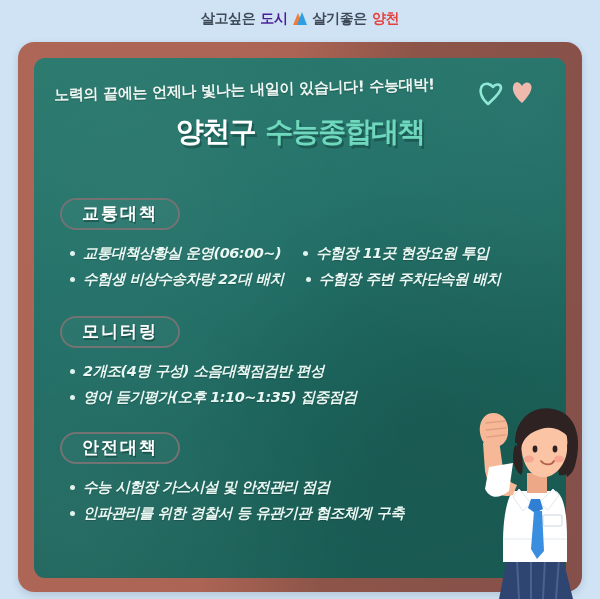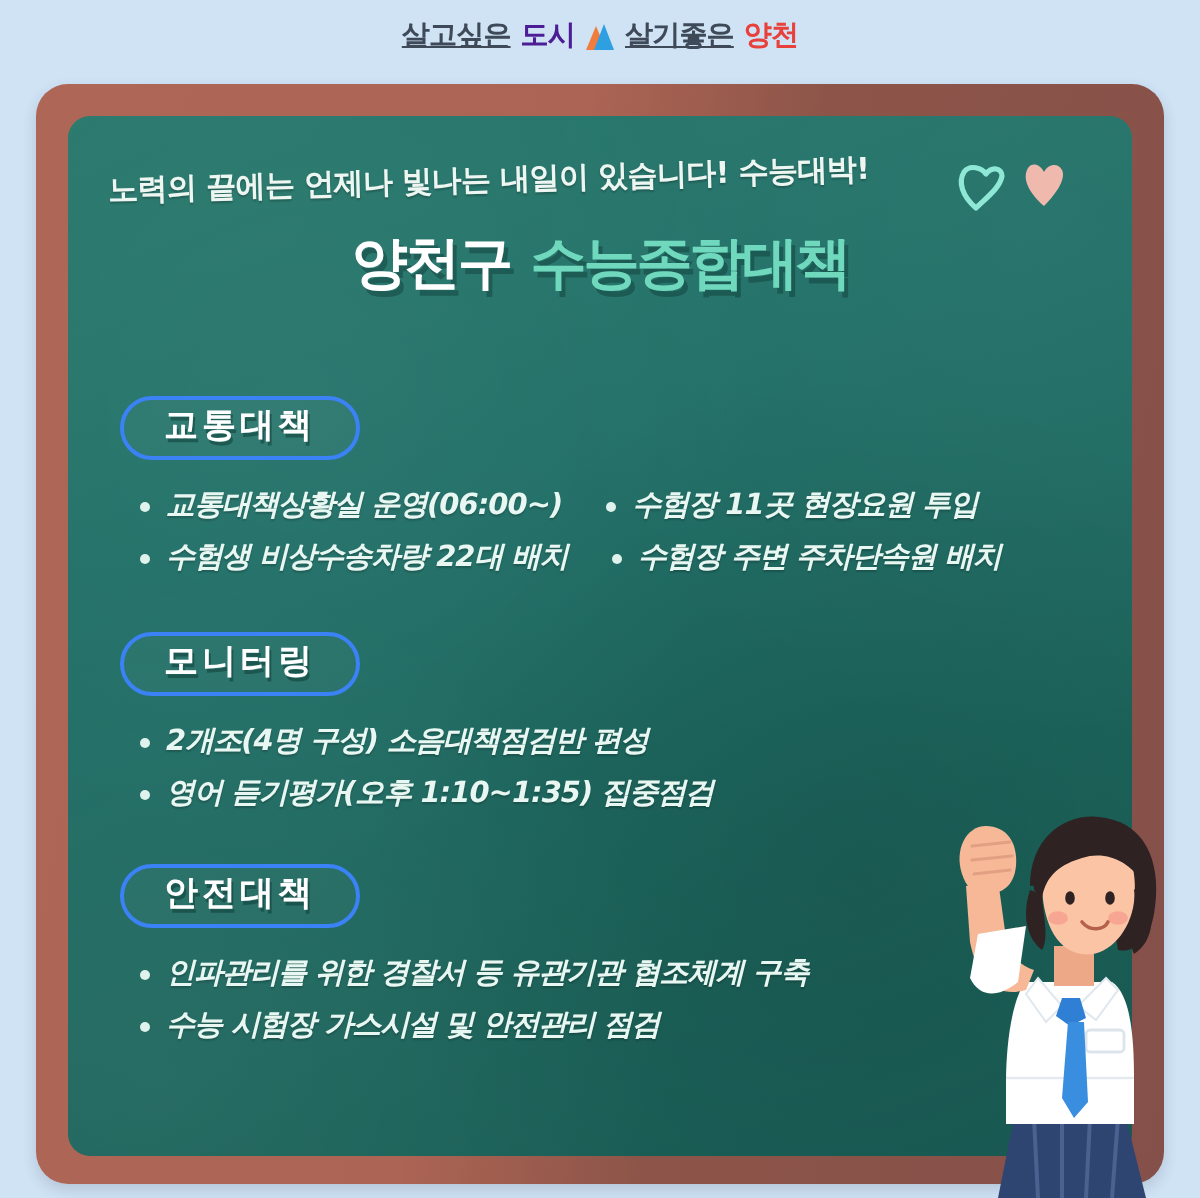--- a/index.html
+++ b/index.html
@@ -29,21 +29,21 @@
     justify-content: center;
     gap: 5px;
     z-index: 6;
   }
   .tb-text {
     font-size: 14px;
     font-weight: bold;
     letter-spacing: -0.4px;
     line-height: 1;
   }
-  .tb-dark  { color: #3f4a58; text-decoration: underline; }
+  .tb-dark  { color: #3f4a58; }
   .tb-blue  { color: #4c1d95; }
   .tb-red   { color: #e8413c; }
   .tb-mark {
     display: inline-block;
     width: 15px;
     height: 15px;
     position: relative;
   }
   .tb-mark .m1, .tb-mark .m2 {
     position: absolute;
@@ -144,21 +144,21 @@
   
   .section { position: absolute; left: 0; width: 532px; }
   .sec-1 { top: 140px; }
   .sec-2 { top: 258px; }
   .sec-3 { top: 374px; }
 
   .pill {
     margin-left: 26px;
     display: inline-block;
     padding: 5px 20px 6px 20px;
-    border: 2px solid #3b82f6;
+    border: 2px solid #737373;
     border-radius: 999px;
     color: #ffffff;
     font-size: 17px;
     font-weight: bold;
     letter-spacing: 2px;
     line-height: 1;
     text-shadow: 1px 2px 0 rgba(12,55,50,0.5);
     background: rgba(255,255,255,0.03);
   }
   .rows { margin-top: 10px; }
@@ -278,27 +278,27 @@
         </div>
       </div>
     </div>
 
     <div class="section sec-3">
       <div class="pill">안전대책</div>
       <div class="rows">
         <div class="row">
           <span class="bul wide">
             <span class="dot"></span>
+            <span>수능 시험장 가스시설 및 안전관리 점검</span>
+          </span>
+        </div>
+        <div class="row">
+          <span class="bul wide">
+            <span class="dot"></span>
             <span>인파관리를 위한 경찰서 등 유관기관 협조체계 구축</span>
-          </span>
-        </div>
-        <div class="row">
-          <span class="bul wide">
-            <span class="dot"></span>
-            <span>수능 시험장 가스시설 및 안전관리 점검</span>
           </span>
         </div>
       </div>
     </div>
 
   </div>
 
   <svg class="student" viewBox="0 0 145 200">
 
     <path d="M52 160 L108 160 L118 200 L44 200 Z" fill="#2f4571"></path>

